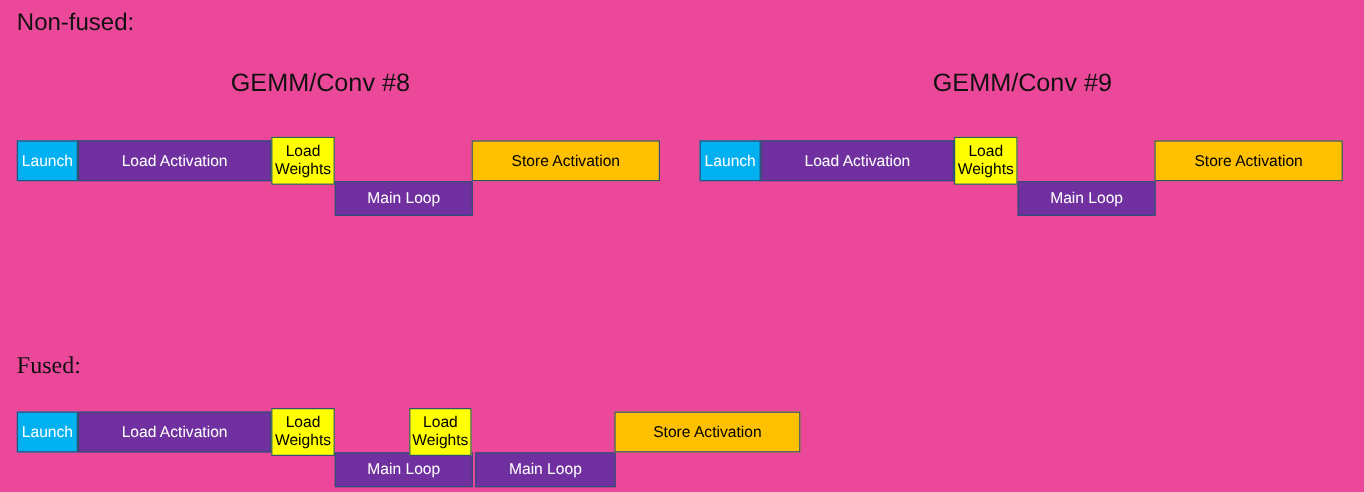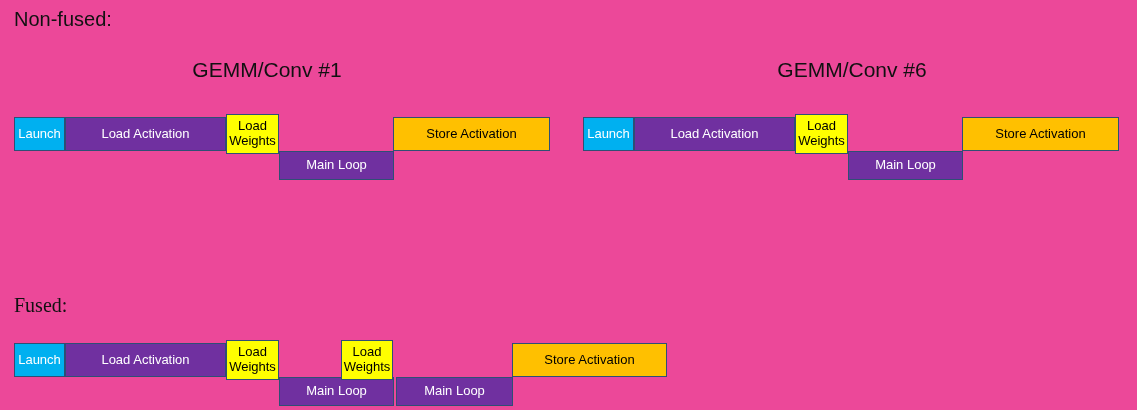--- a/index.html
+++ b/index.html
@@ -41,23 +41,23 @@
     padding: 0 1px;
     overflow: hidden;
   }
 </style>
 </head>
 <body>
 
 <div id="canvas">
   <div class="section-label" style="left:14px; top:8px;">Non-fused:</div>
 
-  <div class="group-title" style="left:267px; top:58px;">GEMM/Conv #1</div>
+  <div class="group-title" style="left:267px; top:58px;">GEMM/Conv #8</div>
 
-  <div class="group-title" style="left:852px; top:58px;">GEMM/Conv #6</div>
+  <div class="group-title" style="left:852px; top:58px;">GEMM/Conv #9</div>
 
   <div class="section-label" style="left:14px; top:294px;font-family:Liberation Serif, serif;">Fused:</div>
 
   <div>
       <div class="block" style="left: 14px; top: 117px; width: 51px; height: 34px; background: rgb(0, 176, 240); color: rgb(255, 255, 255);">Launch</div>
       <div class="block" style="left: 65px; top: 117px; width: 161px; height: 34px; background: rgb(112, 48, 160); color: rgb(255, 255, 255);">Load Activation</div>
       <div class="block" style="left: 226px; top: 114px; width: 53px; height: 40px; background: rgb(255, 255, 0); color: rgb(0, 0, 0);">Load Weights</div>
       <div class="block" style="left: 279px; top: 151px; width: 115px; height: 29px; background: rgb(112, 48, 160); color: rgb(255, 255, 255);">Main Loop</div>
       <div class="block" style="left: 393px; top: 117px; width: 157px; height: 34px; background: rgb(255, 192, 0); color: rgb(0, 0, 0);">Store Activation</div>
       <div class="block" style="left: 583px; top: 117px; width: 51px; height: 34px; background: rgb(0, 176, 240); color: rgb(255, 255, 255);">Launch</div>

